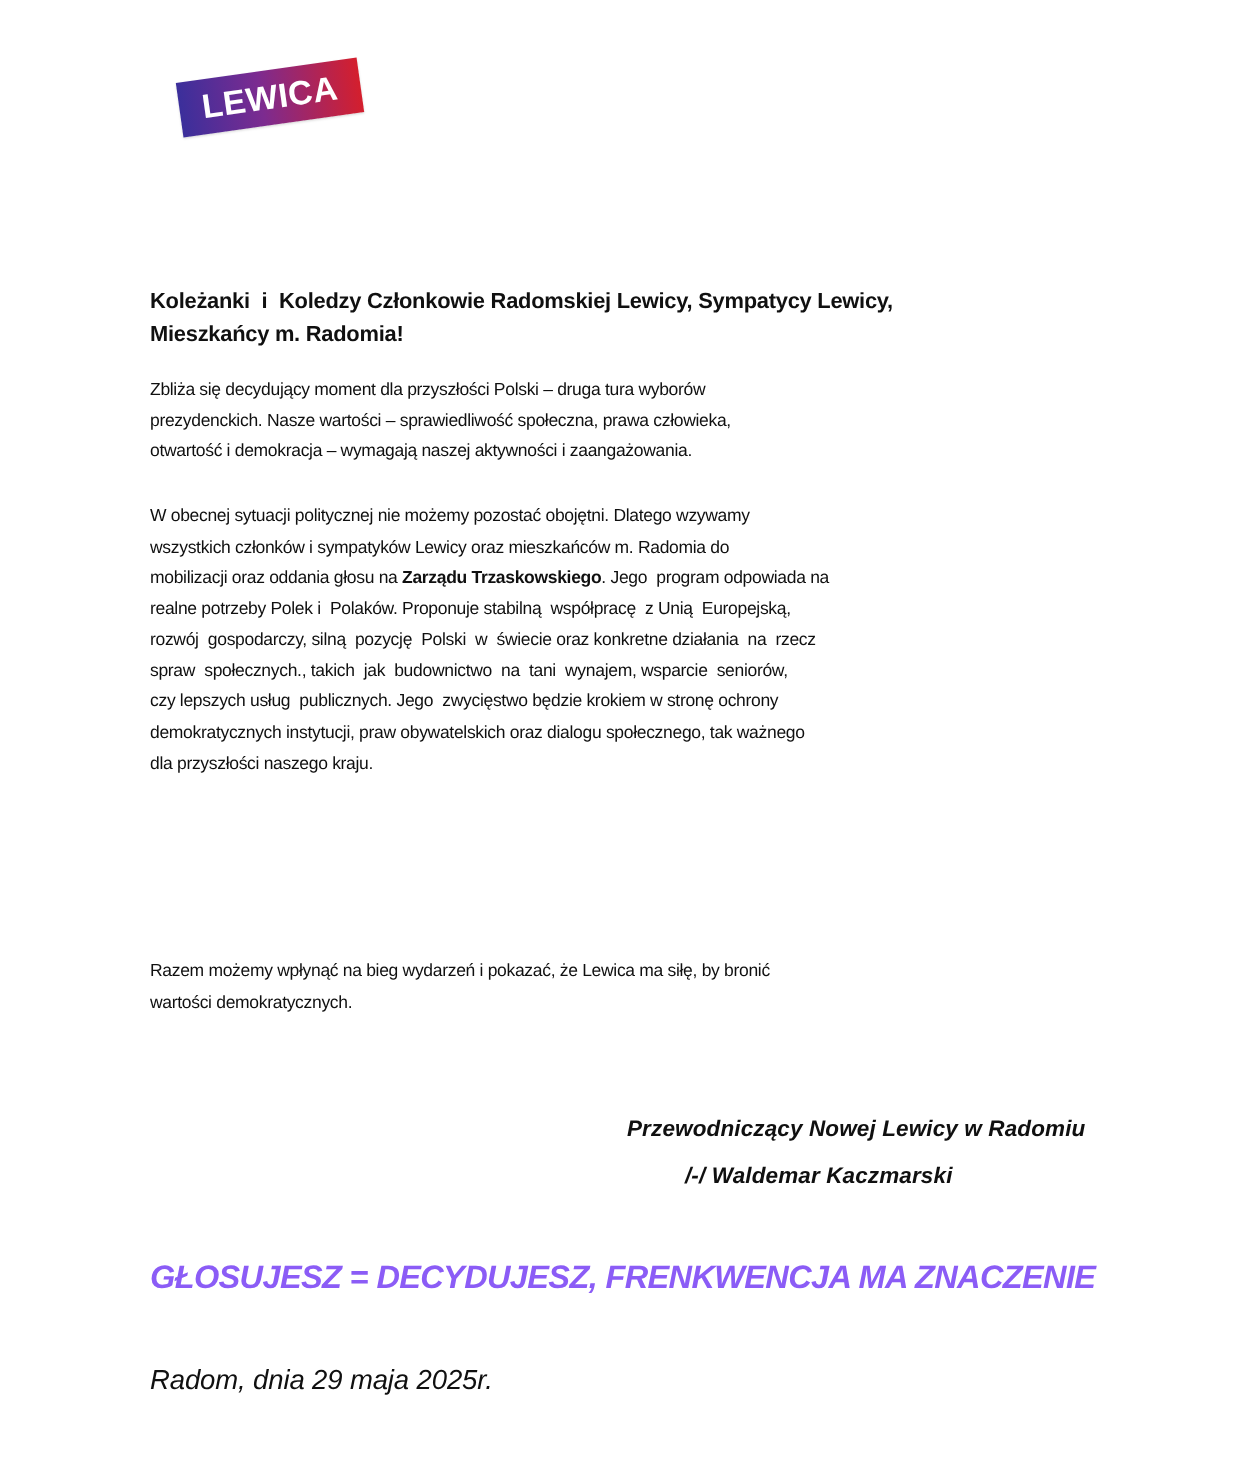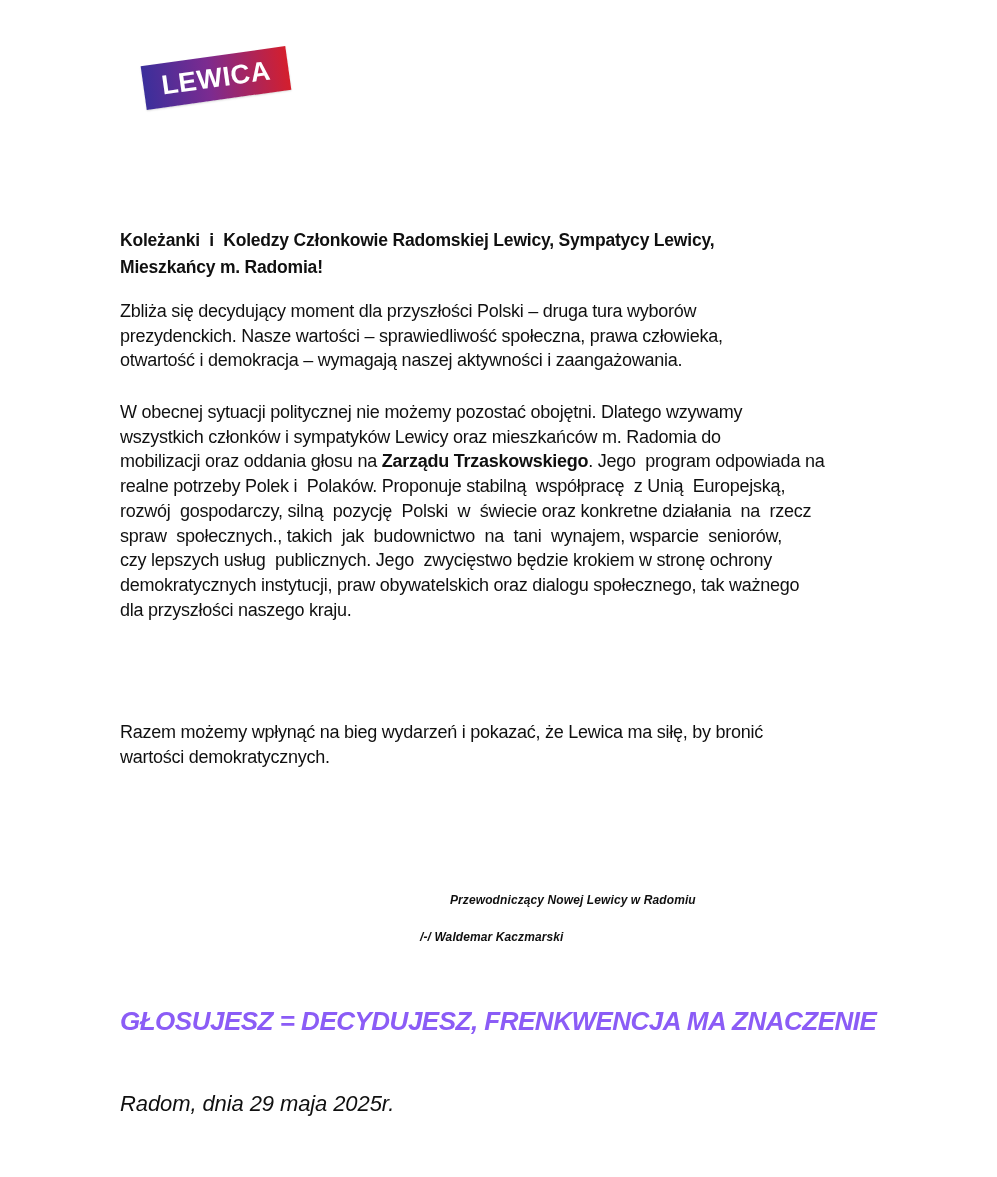--- a/index.html
+++ b/index.html
@@ -37,38 +37,38 @@
     width: 764px;
     white-space: pre-wrap;
   }
   .bold-head {
     font-weight: bold;
     font-size: 17.5px;
     line-height: 27px;
     letter-spacing: -0.2px;
   }
   .body-text {
-    font-size: 18px;
+    font-size: 14px;
     line-height: 24.7px;
     letter-spacing: -0.25px;
   }
   .body-text b { letter-spacing: -0.25px; }
   #heading    { top: 139px; }
   #salutation { top: 227px; }
   #p1 { top: 299px; }
   #p2 { top: 400px; }
   #p3 { top: 645px; }
-  #p4 { top: 720px; }
+  #p4 { top: 764px; }
   #p5 { top: 795px; }
   .signature-line {
     position: absolute;
-    text-align: left;
+    text-align: center;
     font-weight: bold;
     font-style: italic;
-    font-size: 12px;
+    font-size: 18px;
     letter-spacing: 0.1px;
     white-space: nowrap;
   }
   #sig-title { left: 450px; top: 893px; width: 470px; }
   #sig-name  { left: 420px; top: 930px; width: 470px; }
   #slogan {
     position: absolute;
     left: 120px;
     top: 1006px;
     font-weight: bold;

